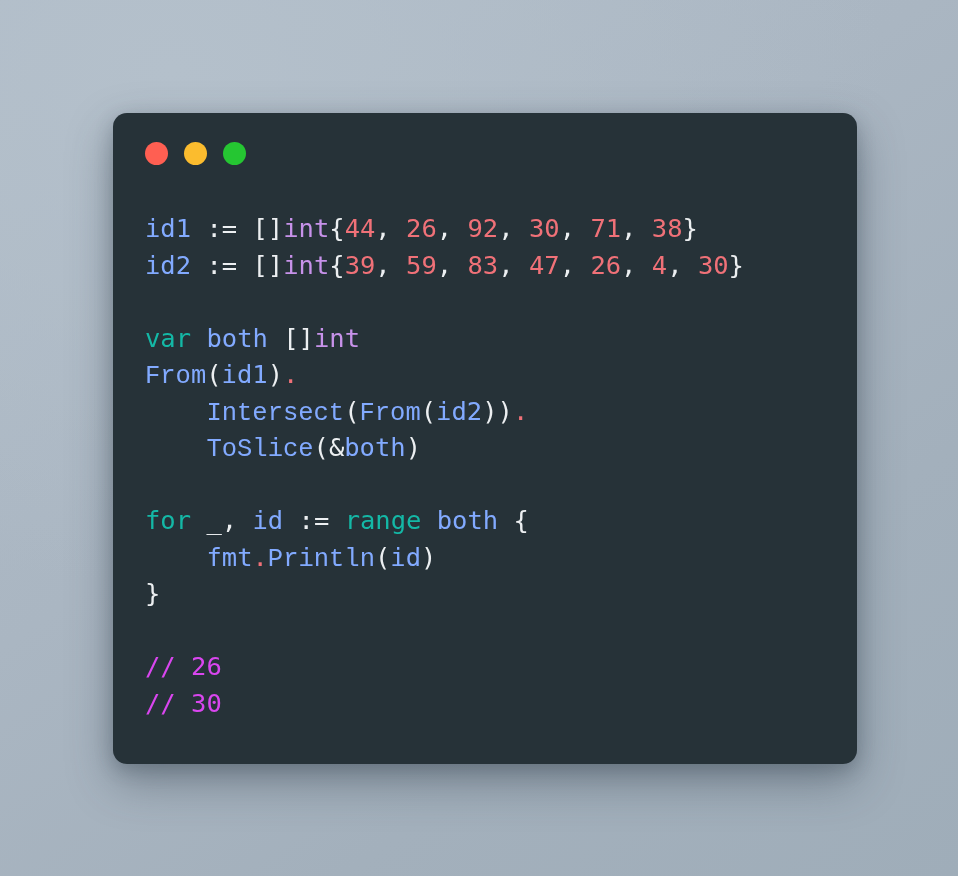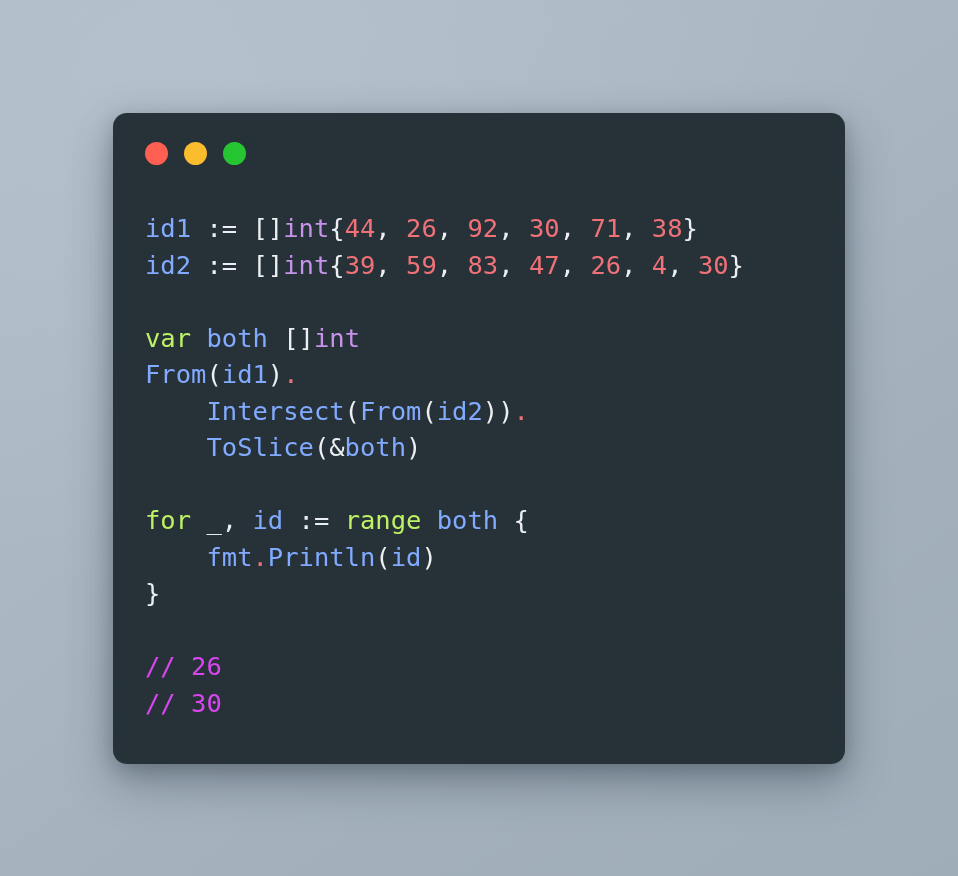--- a/index.html
+++ b/index.html
@@ -29,20 +29,21 @@
     left: 113px;
     top: 113px;
     width: 732px;
     height: 651px;
     background: #263238;
     border-radius: 14px;
     box-shadow:
       0 18px 46px rgba(44, 58, 70, 0.40),
       0 6px 18px rgba(44, 58, 70, 0.26);
     overflow: hidden;
+    padding-left: 12px;
   }
 
   
   #window-controls {
     position: absolute;
     left: 32px;
     top: 29px;
     display: flex;
     gap: 16px;
     align-items: center;
@@ -71,24 +72,24 @@
     -webkit-font-smoothing: antialiased;
   }
   .line {
     height: 36.5px;
     white-space: pre;
   }
   .line.blank { height: 36.5px; }
 
   
   .t-plain   { color: #eceff1; }
-  .t-kw      { color: #bef264; }
+  .t-kw      { color: #14b8a6; }
   .t-type    { color: #c792ea; }
   .t-ident   { color: #82aaff; }
-  .t-fn      { color: #82aaff; }
+  .t-fn      { color: #82aaff; font-family: Liberation Mono, monospace; }
   .t-num     { color: #f07178; }
   .t-punct   { color: #eceff1; }
   .t-op      { color: #eceff1; }
   .t-dot     { color: #f07178; }
   .t-comment { color: #d946ef; }
 </style>
 </head>
 <body>
 
 <div id="canvas">

